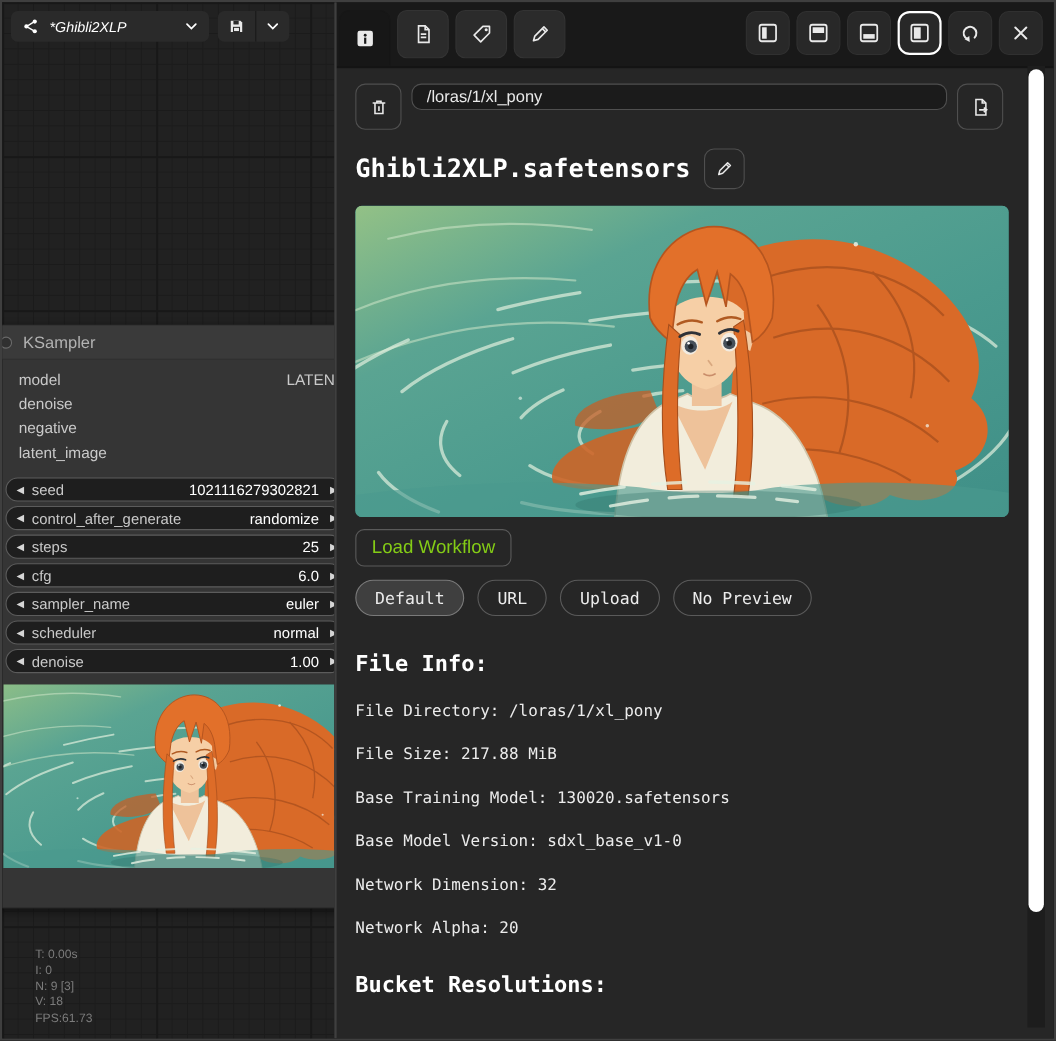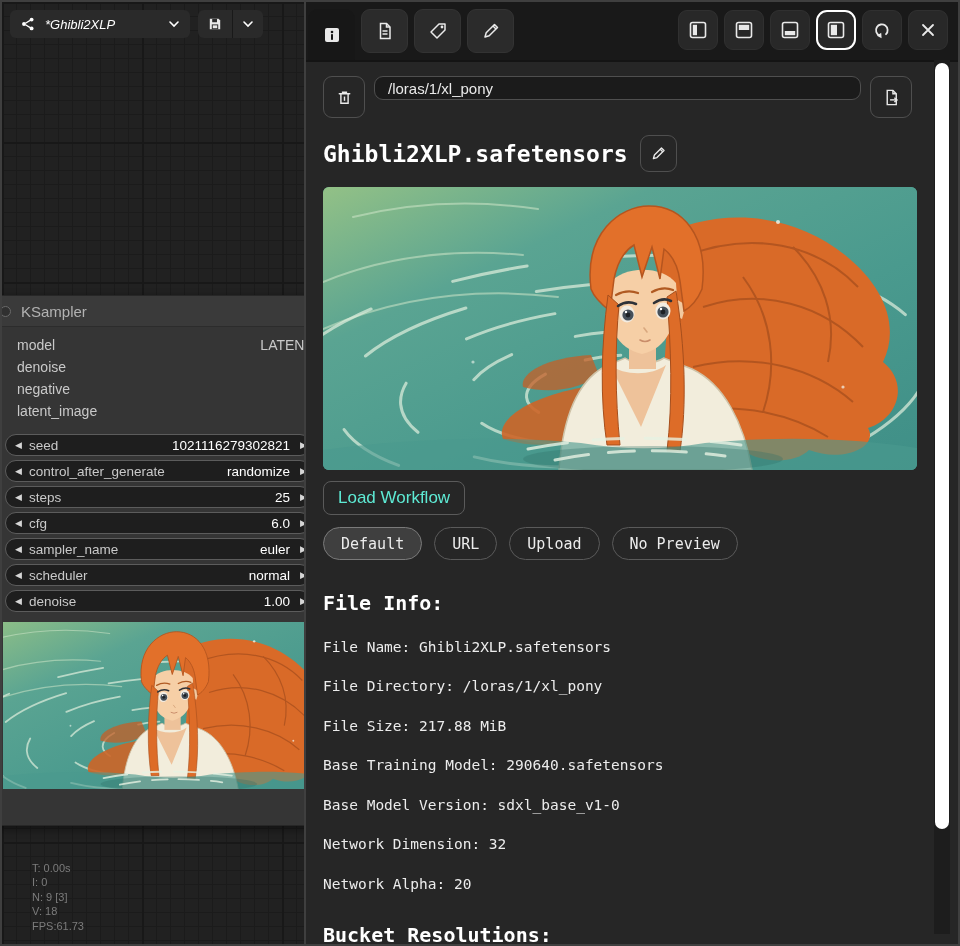--- a/index.html
+++ b/index.html
@@ -112,21 +112,21 @@
 
   .title-row { display: flex; align-items: center; gap: 12px; margin-top: 17px; text-align: right; }
   .model-title { font-family: "DejaVu Sans Mono", monospace; font-weight: bold; font-size: 23px; color: #ffffff; }
   .edit-btn { width: 37px; height: 37px; flex: 0 0 37px; border: 1px solid #4f4f4f; border-radius: 9px; background: transparent; display:flex; align-items:center; justify-content:center; cursor: pointer; }
 
   .artwork { margin-top: 15px; width: 594px; height: 283px; border-radius: 6px; overflow: hidden; background:#4a9a8e; }
   .artwork svg { display: block; width: 100%; height: 100%; }
 
   .load-wf {
     margin-top: 11px; display: inline-block; padding: 6px 14px;
-    font-size: 17px; color: #5eead4; background: transparent;
+    font-size: 17px; color: #84cc16; background: transparent;
     border: 1px solid #5a5a5a; border-radius: 8px; cursor: pointer;
     font-family: "Liberation Sans", sans-serif;
   }
   .pills { margin-top: 12px; display: flex; gap: 12px; }
   .pill {
     height: 33px; padding: 0 17px; border-radius: 17px;
     border: 1px solid #5a5a5a; background: transparent; color: #ececec;
     font-family: "DejaVu Sans Mono", monospace; font-size: 15px;
     display: flex; align-items: center; cursor: pointer;
   }
@@ -449,24 +449,23 @@
     <button class="load-wf">Load Workflow</button>
 
     <div class="pills">
       <div class="pill active">Default</div>
       <div class="pill">URL</div>
       <div class="pill">Upload</div>
       <div class="pill">No Preview</div>
     </div>
 
     <div class="section-h">File Info:</div>
-    <div class="info-line">File Name: Ghibli2XLP.safetensors</div>
     <div class="info-line">File Directory: /loras/1/xl_pony</div>
     <div class="info-line">File Size: 217.88 MiB</div>
-    <div class="info-line">Base Training Model: 290640.safetensors</div>
+    <div class="info-line">Base Training Model: 130020.safetensors</div>
     <div class="info-line">Base Model Version: sdxl_base_v1-0</div>
     <div class="info-line">Network Dimension: 32</div>
     <div class="info-line">Network Alpha: 20</div>
 
     <div class="section-h">Bucket Resolutions:</div>
   </div>
 
   <div class="scrollbar">
     <div class="scroll-thumb"></div>
   </div>

